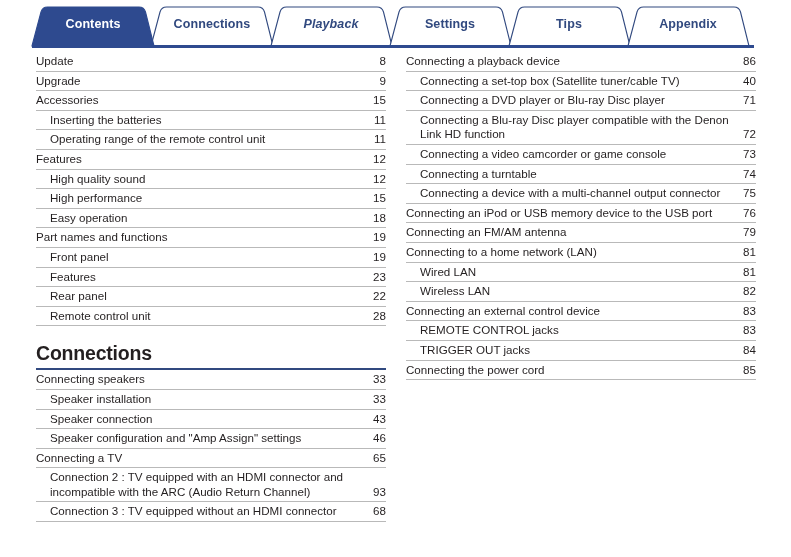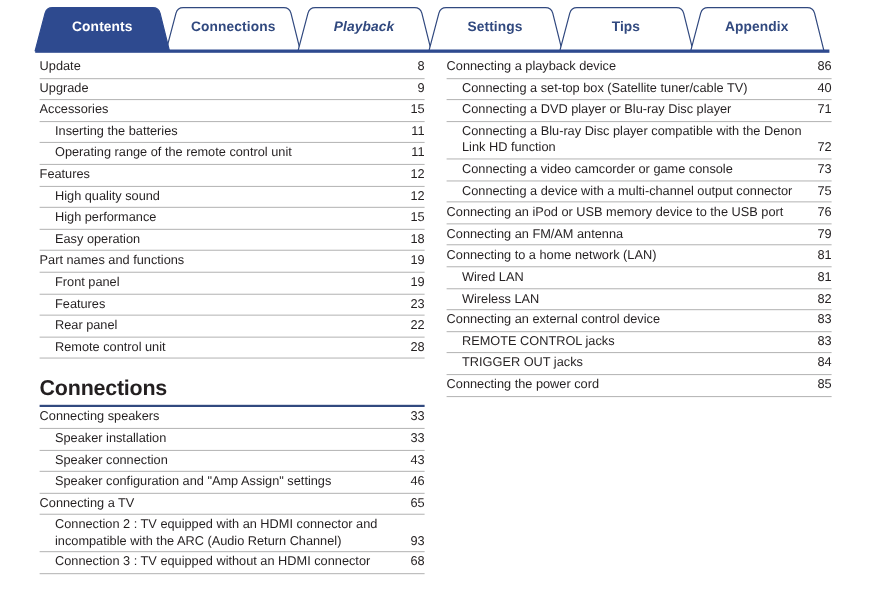--- a/index.html
+++ b/index.html
@@ -251,20 +251,24 @@
         </div>
         <div class="toc-row lvl2">
           <span class="txt">Connecting a Blu-ray Disc player compatible with the Denon Link HD function</span>
           <span class="pg">72</span>
         </div>
         <div class="toc-row lvl2">
           <span class="txt">Connecting a video camcorder or game console</span>
           <span class="pg">73</span>
         </div>
         <div class="toc-row lvl2">
+          <span class="txt">Connecting a turntable</span>
+          <span class="pg">74</span>
+        </div>
+        <div class="toc-row lvl2">
           <span class="txt">Connecting a device with a multi-channel output connector</span>
           <span class="pg">75</span>
         </div>
         <div class="toc-row lvl1">
           <span class="txt">Connecting an iPod or USB memory device to the USB port</span>
           <span class="pg">76</span>
         </div>
         <div class="toc-row lvl1">
           <span class="txt">Connecting an FM/AM antenna</span>
           <span class="pg">79</span>

